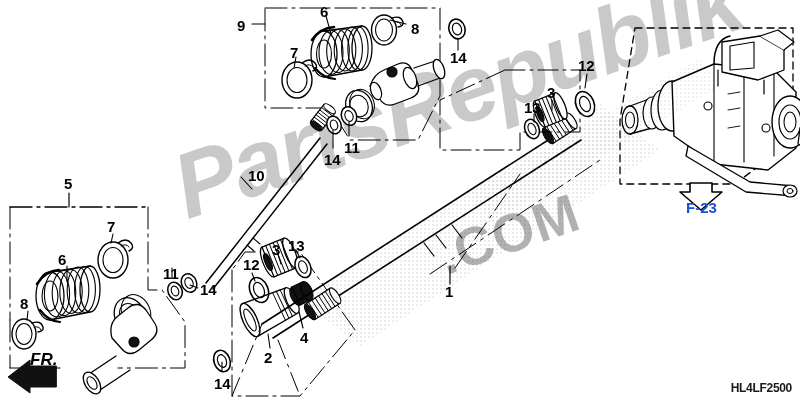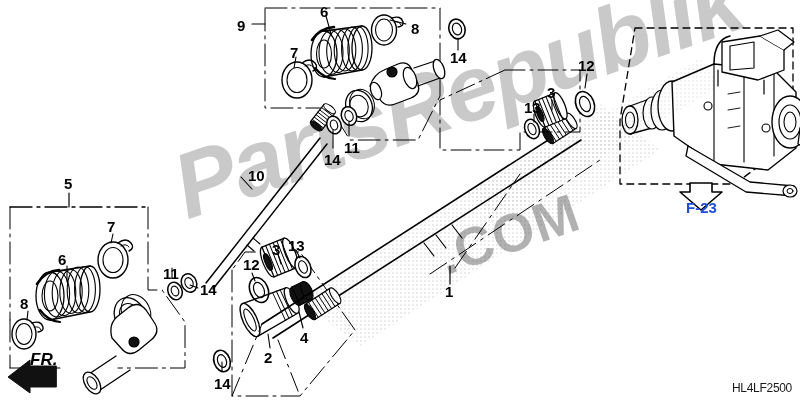--- a/index.html
+++ b/index.html
@@ -32,21 +32,21 @@
     color: #000000;
     white-space: nowrap;
     user-select: none;
   }
   .drawing-code {
     position: absolute;
     right: 8px;
     bottom: 6px;
     font-family: "Liberation Sans", sans-serif;
     font-size: 12px;
-    font-weight: normal;
+    font-weight: bold;
     letter-spacing: -0.3px;
     color: #1a1a1a;
   }
   .fr-label {
     position: absolute;
     left: 30px;
     top: 350px;
     font-family: "Liberation Sans", sans-serif;
     font-size: 17px;
     font-weight: bold;

